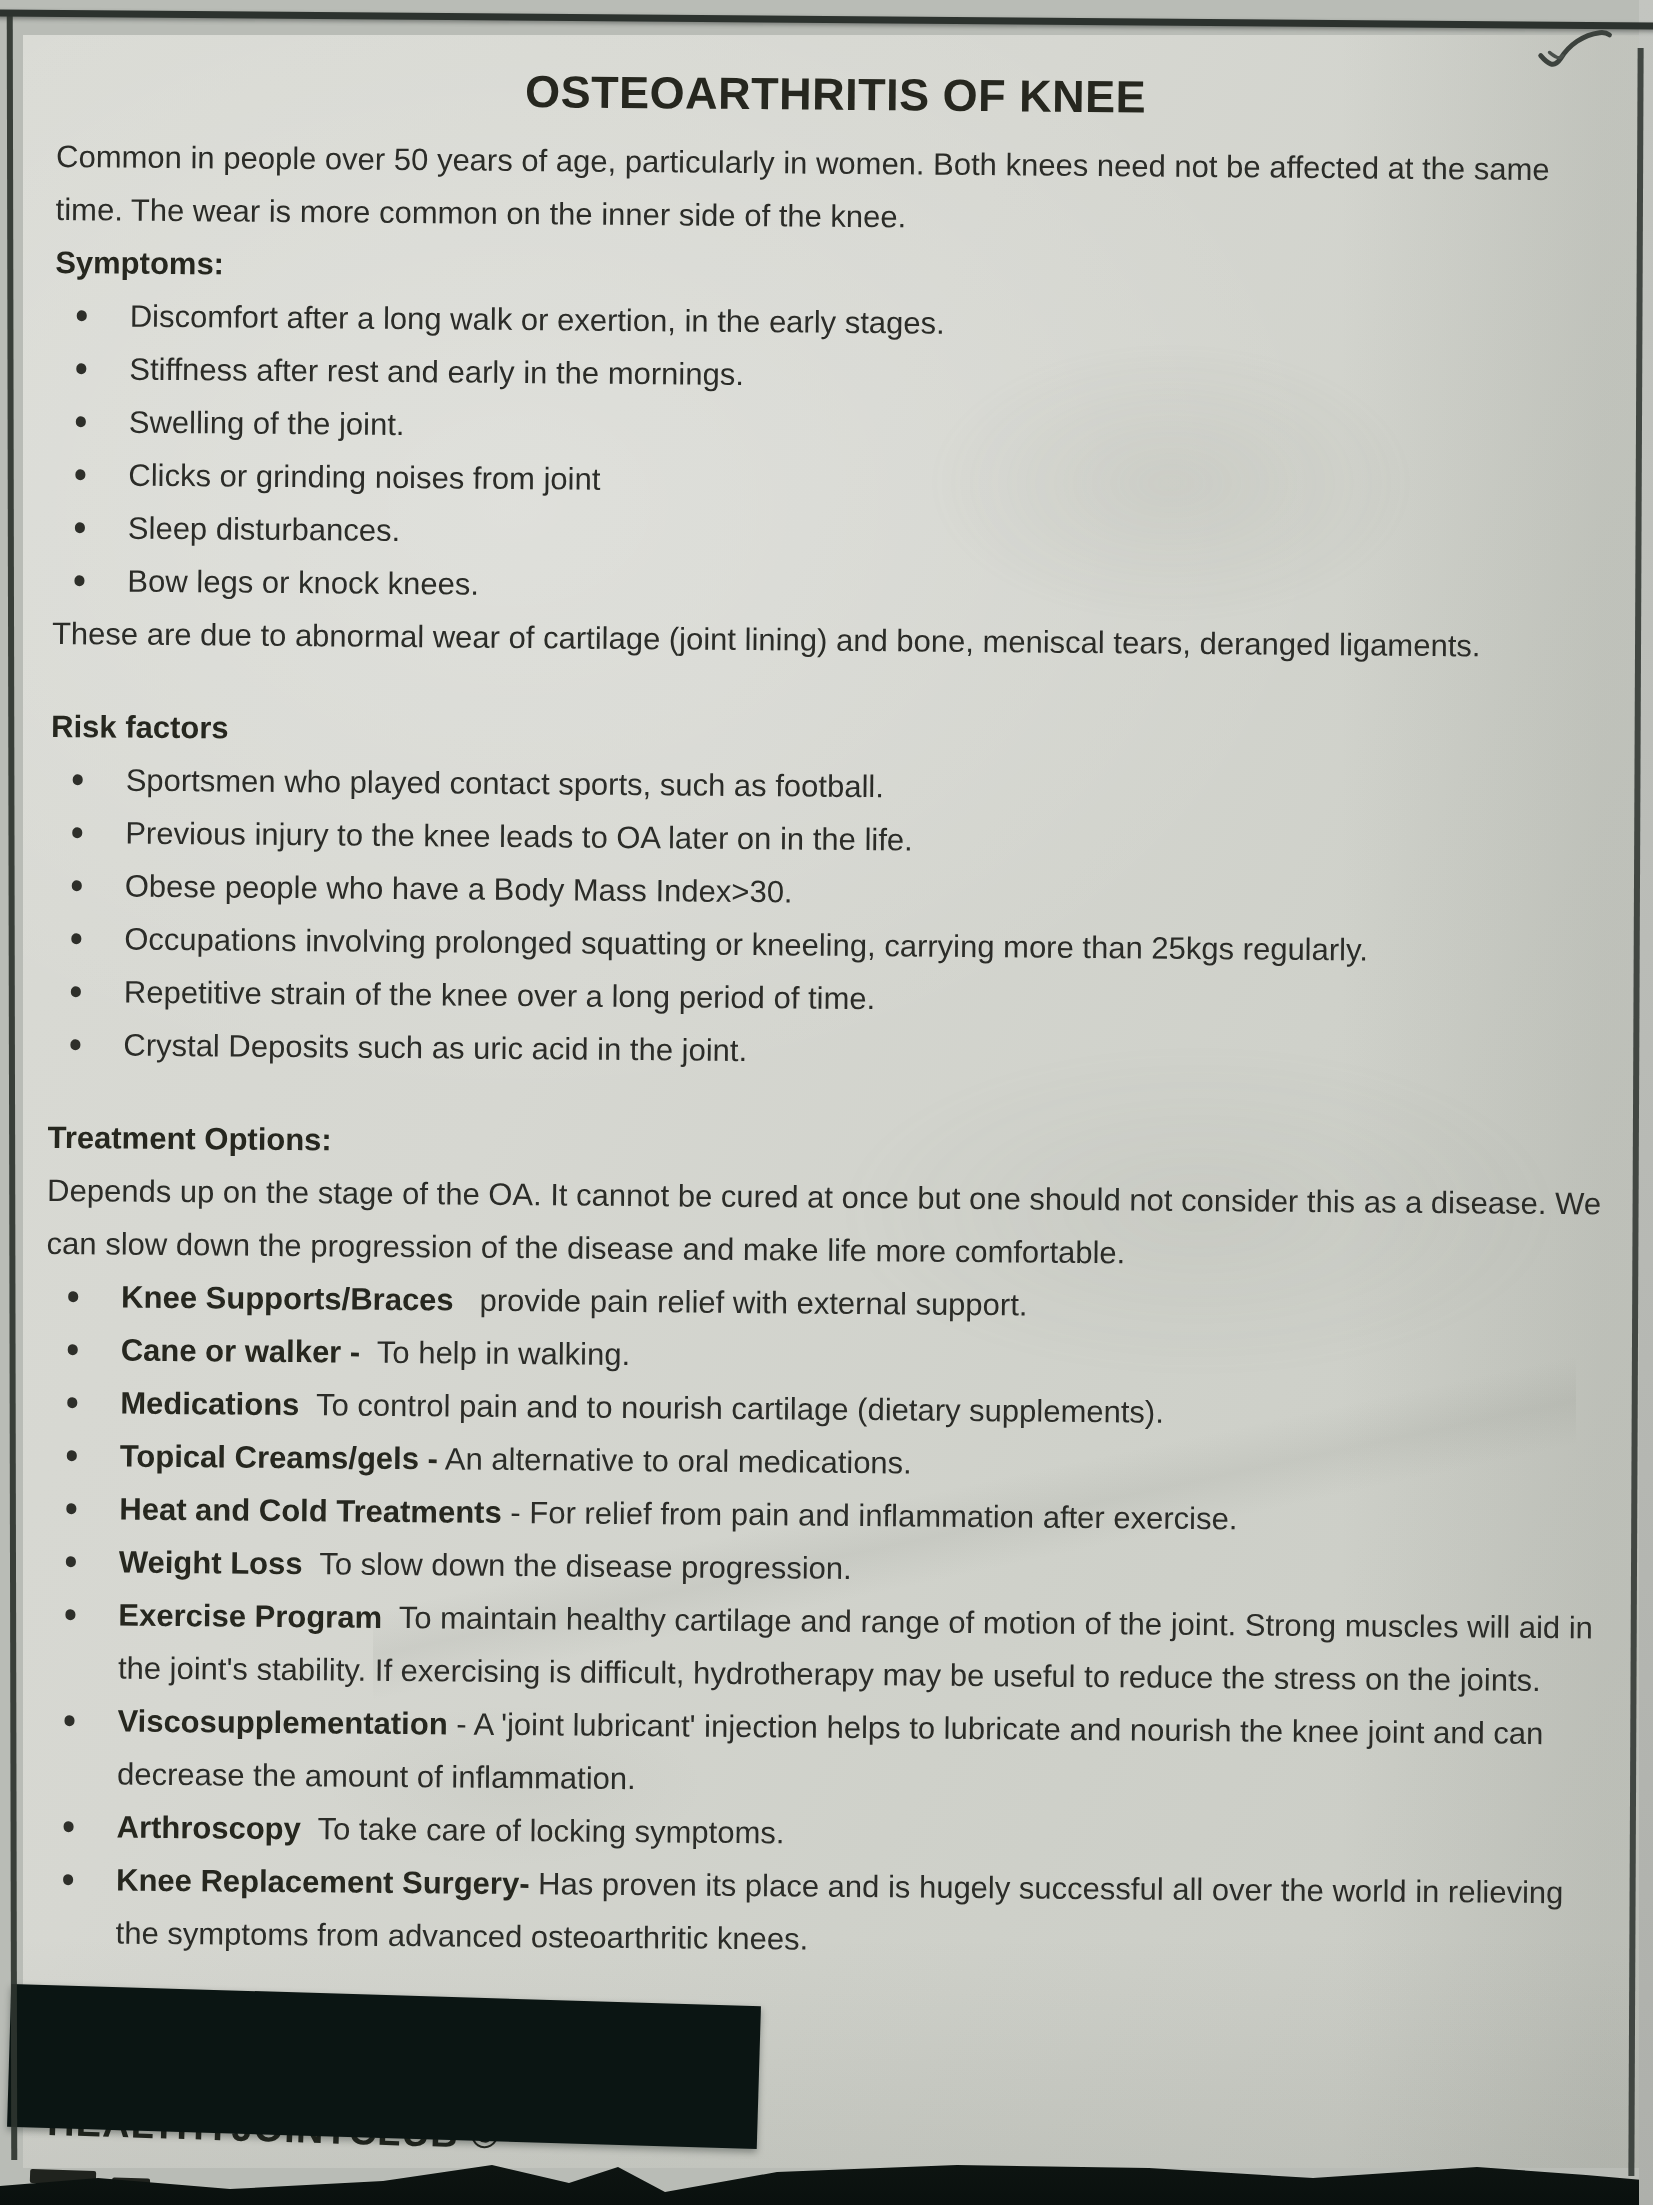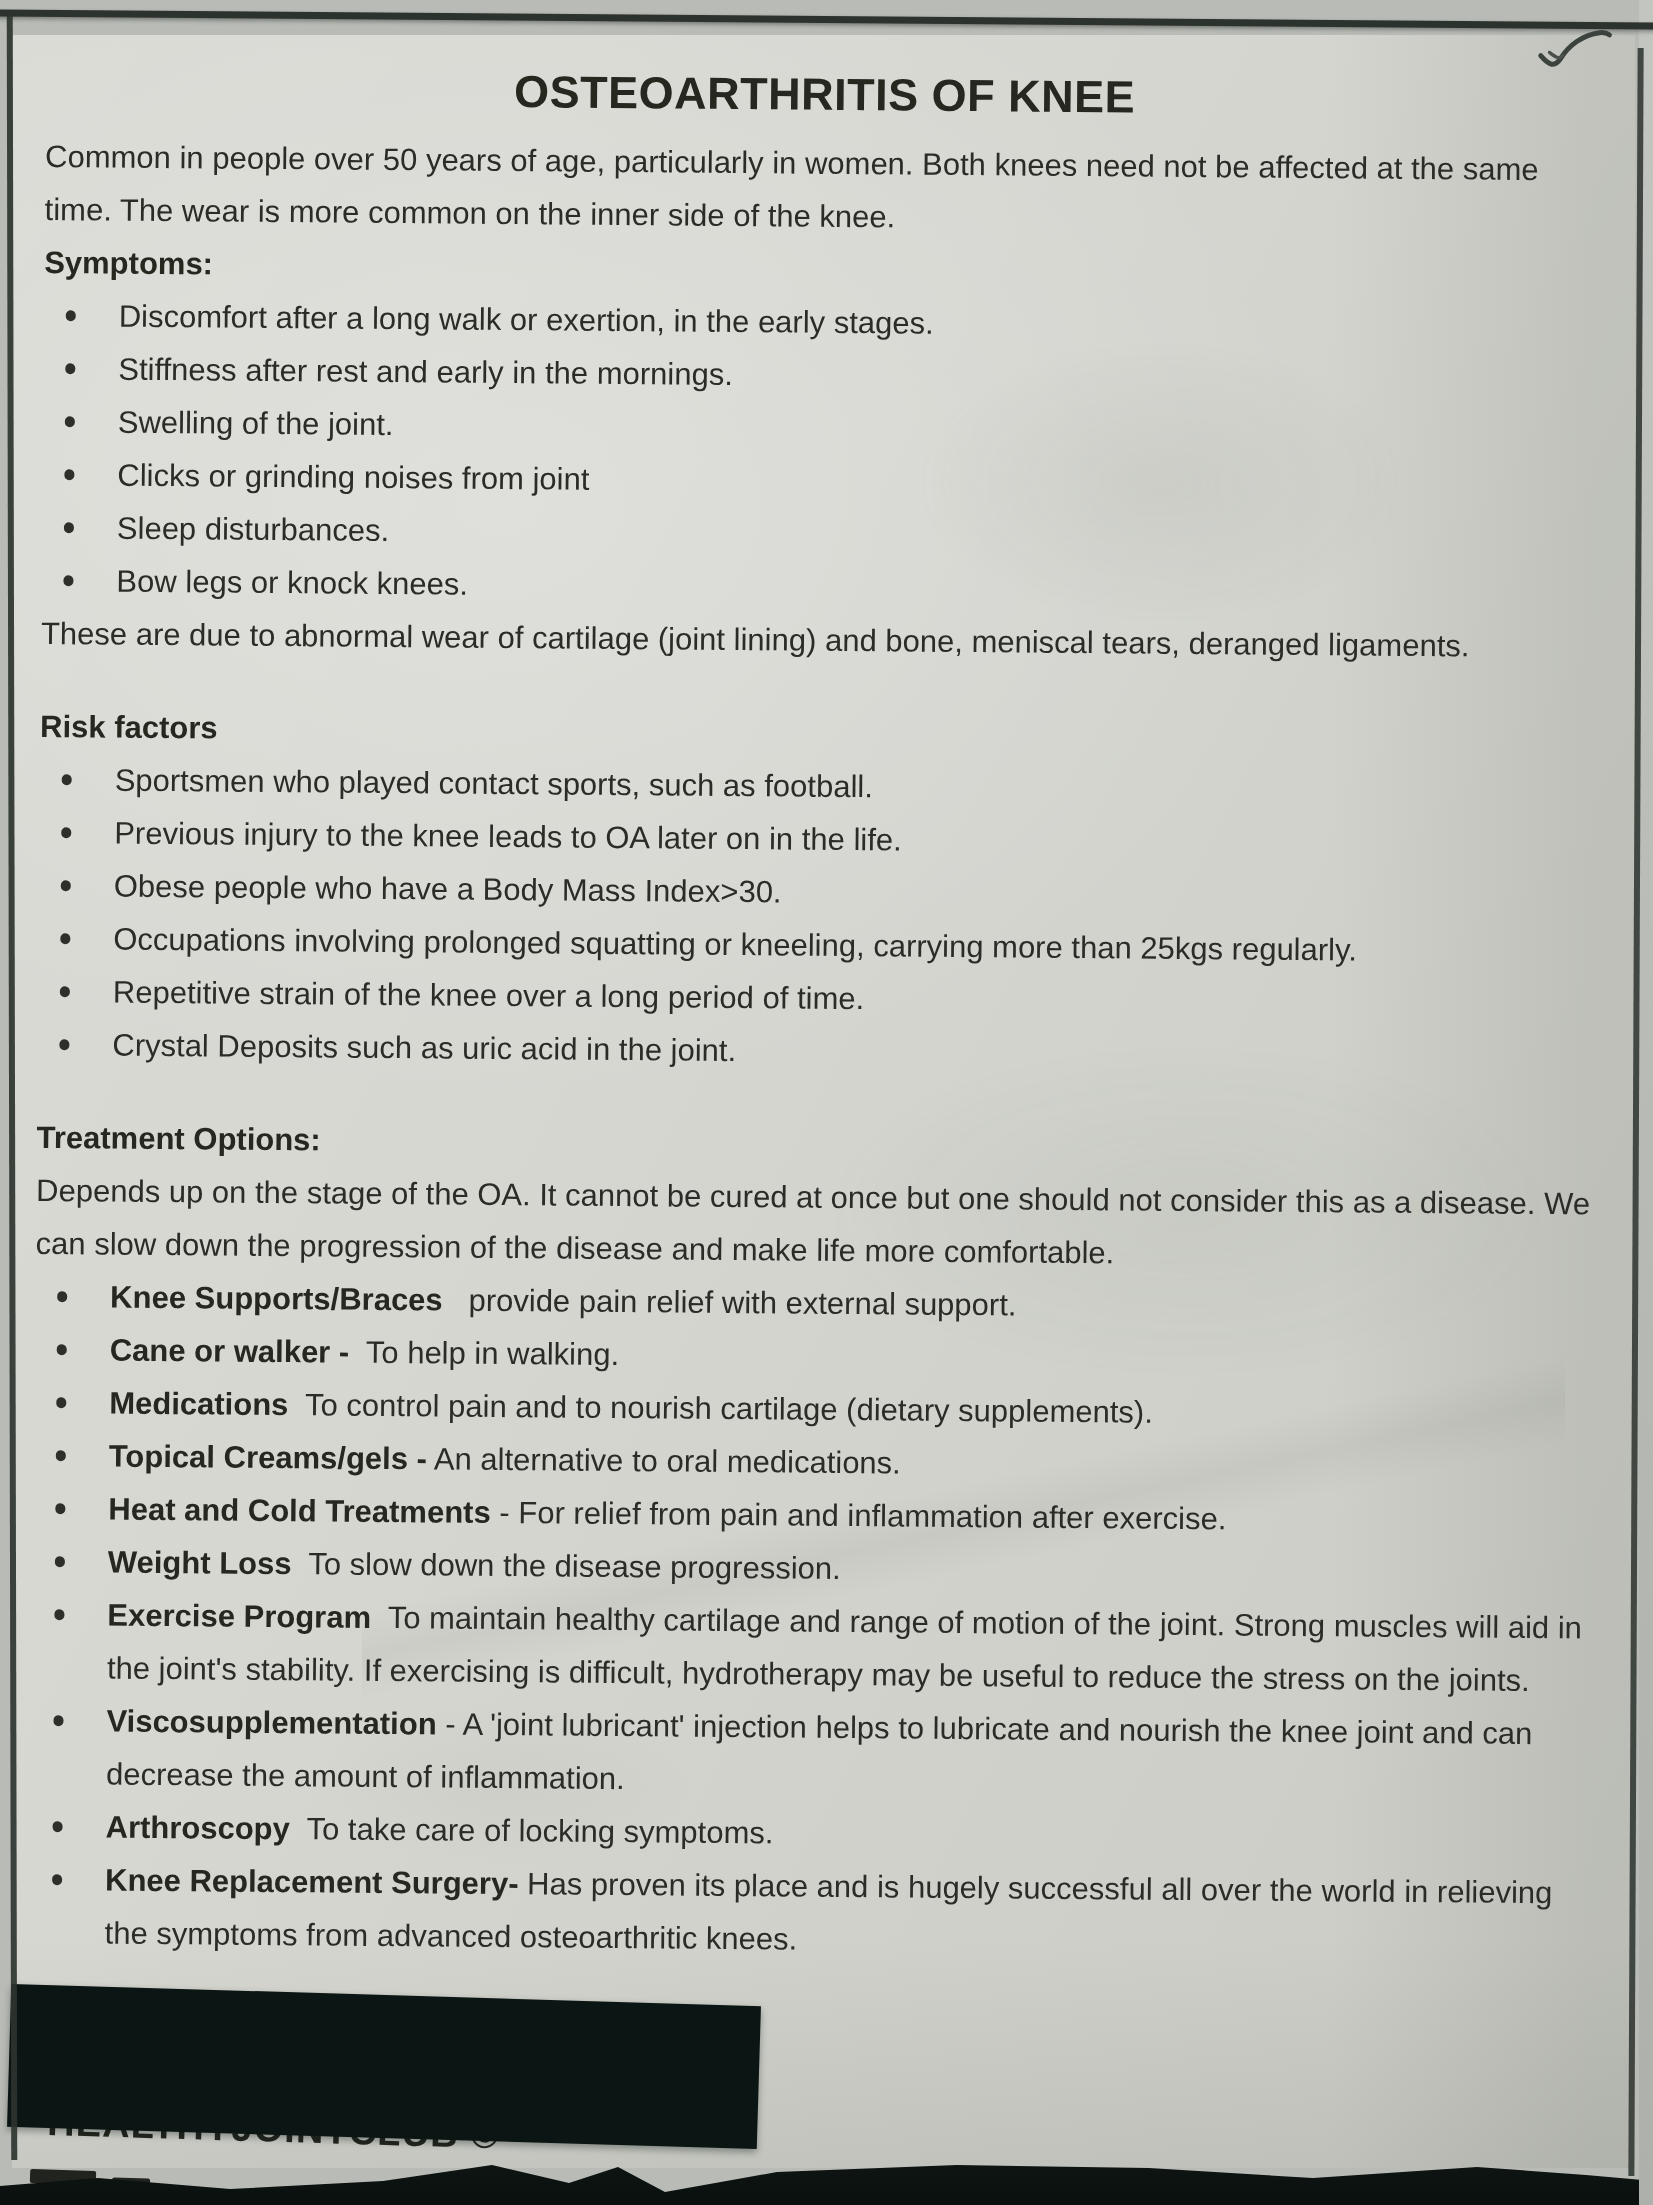--- a/index.html
+++ b/index.html
@@ -41,21 +41,21 @@
     opacity: 0.9;
   }
   .right-outer {
     position: absolute; left: 1639px; top: 0;
     width: 15.3px; height: 2205px;
     background: linear-gradient(to bottom, #c3c5c0, #aeb0ab);
     z-index: 5;
   }
   
   .paper {
-    position: absolute; left: 12px; top: 35px;
+    position: absolute; left: 23px; top: 35px;
     width: 1623px; height: 2133px;
     background:
       radial-gradient(ellipse 1203px 875px at 30% 22%, rgba(255,255,255,0.20), rgba(255,255,255,0) 70%),
       linear-gradient(118deg, #dadbd5 0%, #d6d7d1 38%, #cfd1ca 66%, #c9cbc4 100%);
     z-index: 1;
   }
   .shade-right {
     position: absolute; right: 0; top: 0;
     width: 306px; height: 100%;
     background: linear-gradient(to right, rgba(110,115,106,0) 0%, rgba(110,115,106,0.16) 85%);

